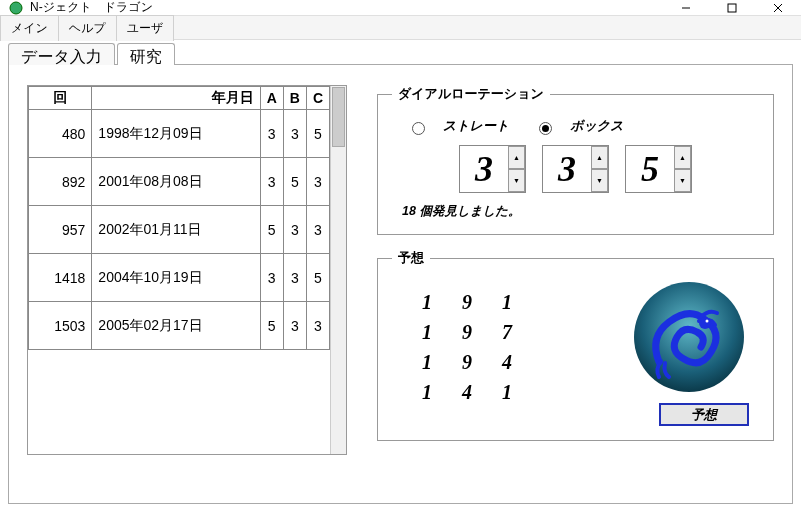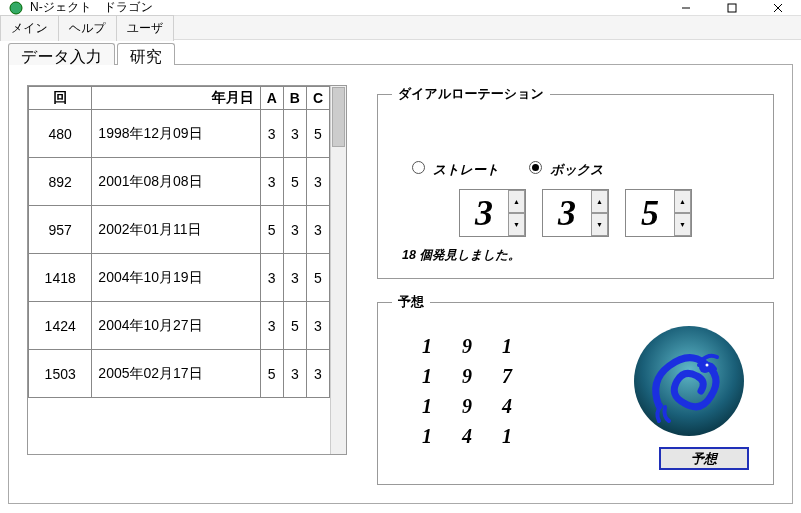--- a/index.html
+++ b/index.html
@@ -92,21 +92,21 @@
     height:48px;
     font-weight:normal;
   }
   table.data th {
     height:22px;
     font-weight:bold;
     background:#fff;
     text-align:center;
   }
   table.data th.col-ymd { text-align:right; padding-left:20px;}
-  table.data td.col-round{ text-align:center; padding-left:6px;}
+  table.data td.col-round{ text-align:right; padding-left:6px;}
   table.data td.num{ text-align:center; width:22px;}
   table.data th.num{ width:22px;}
   .vscroll {
     position:absolute;
     right:0; top:0; bottom:0; width:16px;
     background:#f0f0f0;
     border-left:1px solid #ccc;
   }
   .vscroll-thumb{
     position:absolute;
@@ -128,21 +128,21 @@
   fieldset legend{
     font-weight:bold;
     font-size:13px;
     padding:0 6px;
   }
   .radio-row{
     display:flex; gap:30px; margin:4px 0 10px 20px;
     font-weight:bold; font-style:italic;
     font-size:13px;
   }
-  .radio{ display:flex; align-items:flex-start; gap:8px;margin-top:44px;}
+  .radio{ display:flex; align-items:flex-end; gap:18px;}
   .radio-circle{
     width:13px; height:13px; border:1px solid #555; border-radius:50%;
     display:flex; align-items:center; justify-content:center; background:#fff;
   }
   .radio-dot{ width:7px; height:7px; background:#000; border-radius:50%;}
   .spinners{ display:flex; gap:16px; justify-content:center; margin-bottom:10px;}
   .spinner{
     display:flex; align-items:center;
     border:1px solid #888;
     height:48px;
@@ -281,27 +281,20 @@
             <td class="num">3</td>
           </tr>
           <tr>
             <td class="col-round">1418</td>
             <td>2004年10月19日</td>
             <td class="num">3</td>
             <td class="num">3</td>
             <td class="num">5</td>
           </tr>
           <tr>
-            <td class="col-round">1424</td>
-            <td>2004年10月27日</td>
-            <td class="num">3</td>
-            <td class="num">5</td>
-            <td class="num">3</td>
-          </tr>
-          <tr>
             <td class="col-round">1503</td>
             <td>2005年02月17日</td>
             <td class="num">5</td>
             <td class="num">3</td>
             <td class="num">3</td>
           </tr>
         </tbody>
     </table>
     <div class="vscroll">
       <div class="vscroll-thumb"></div>

